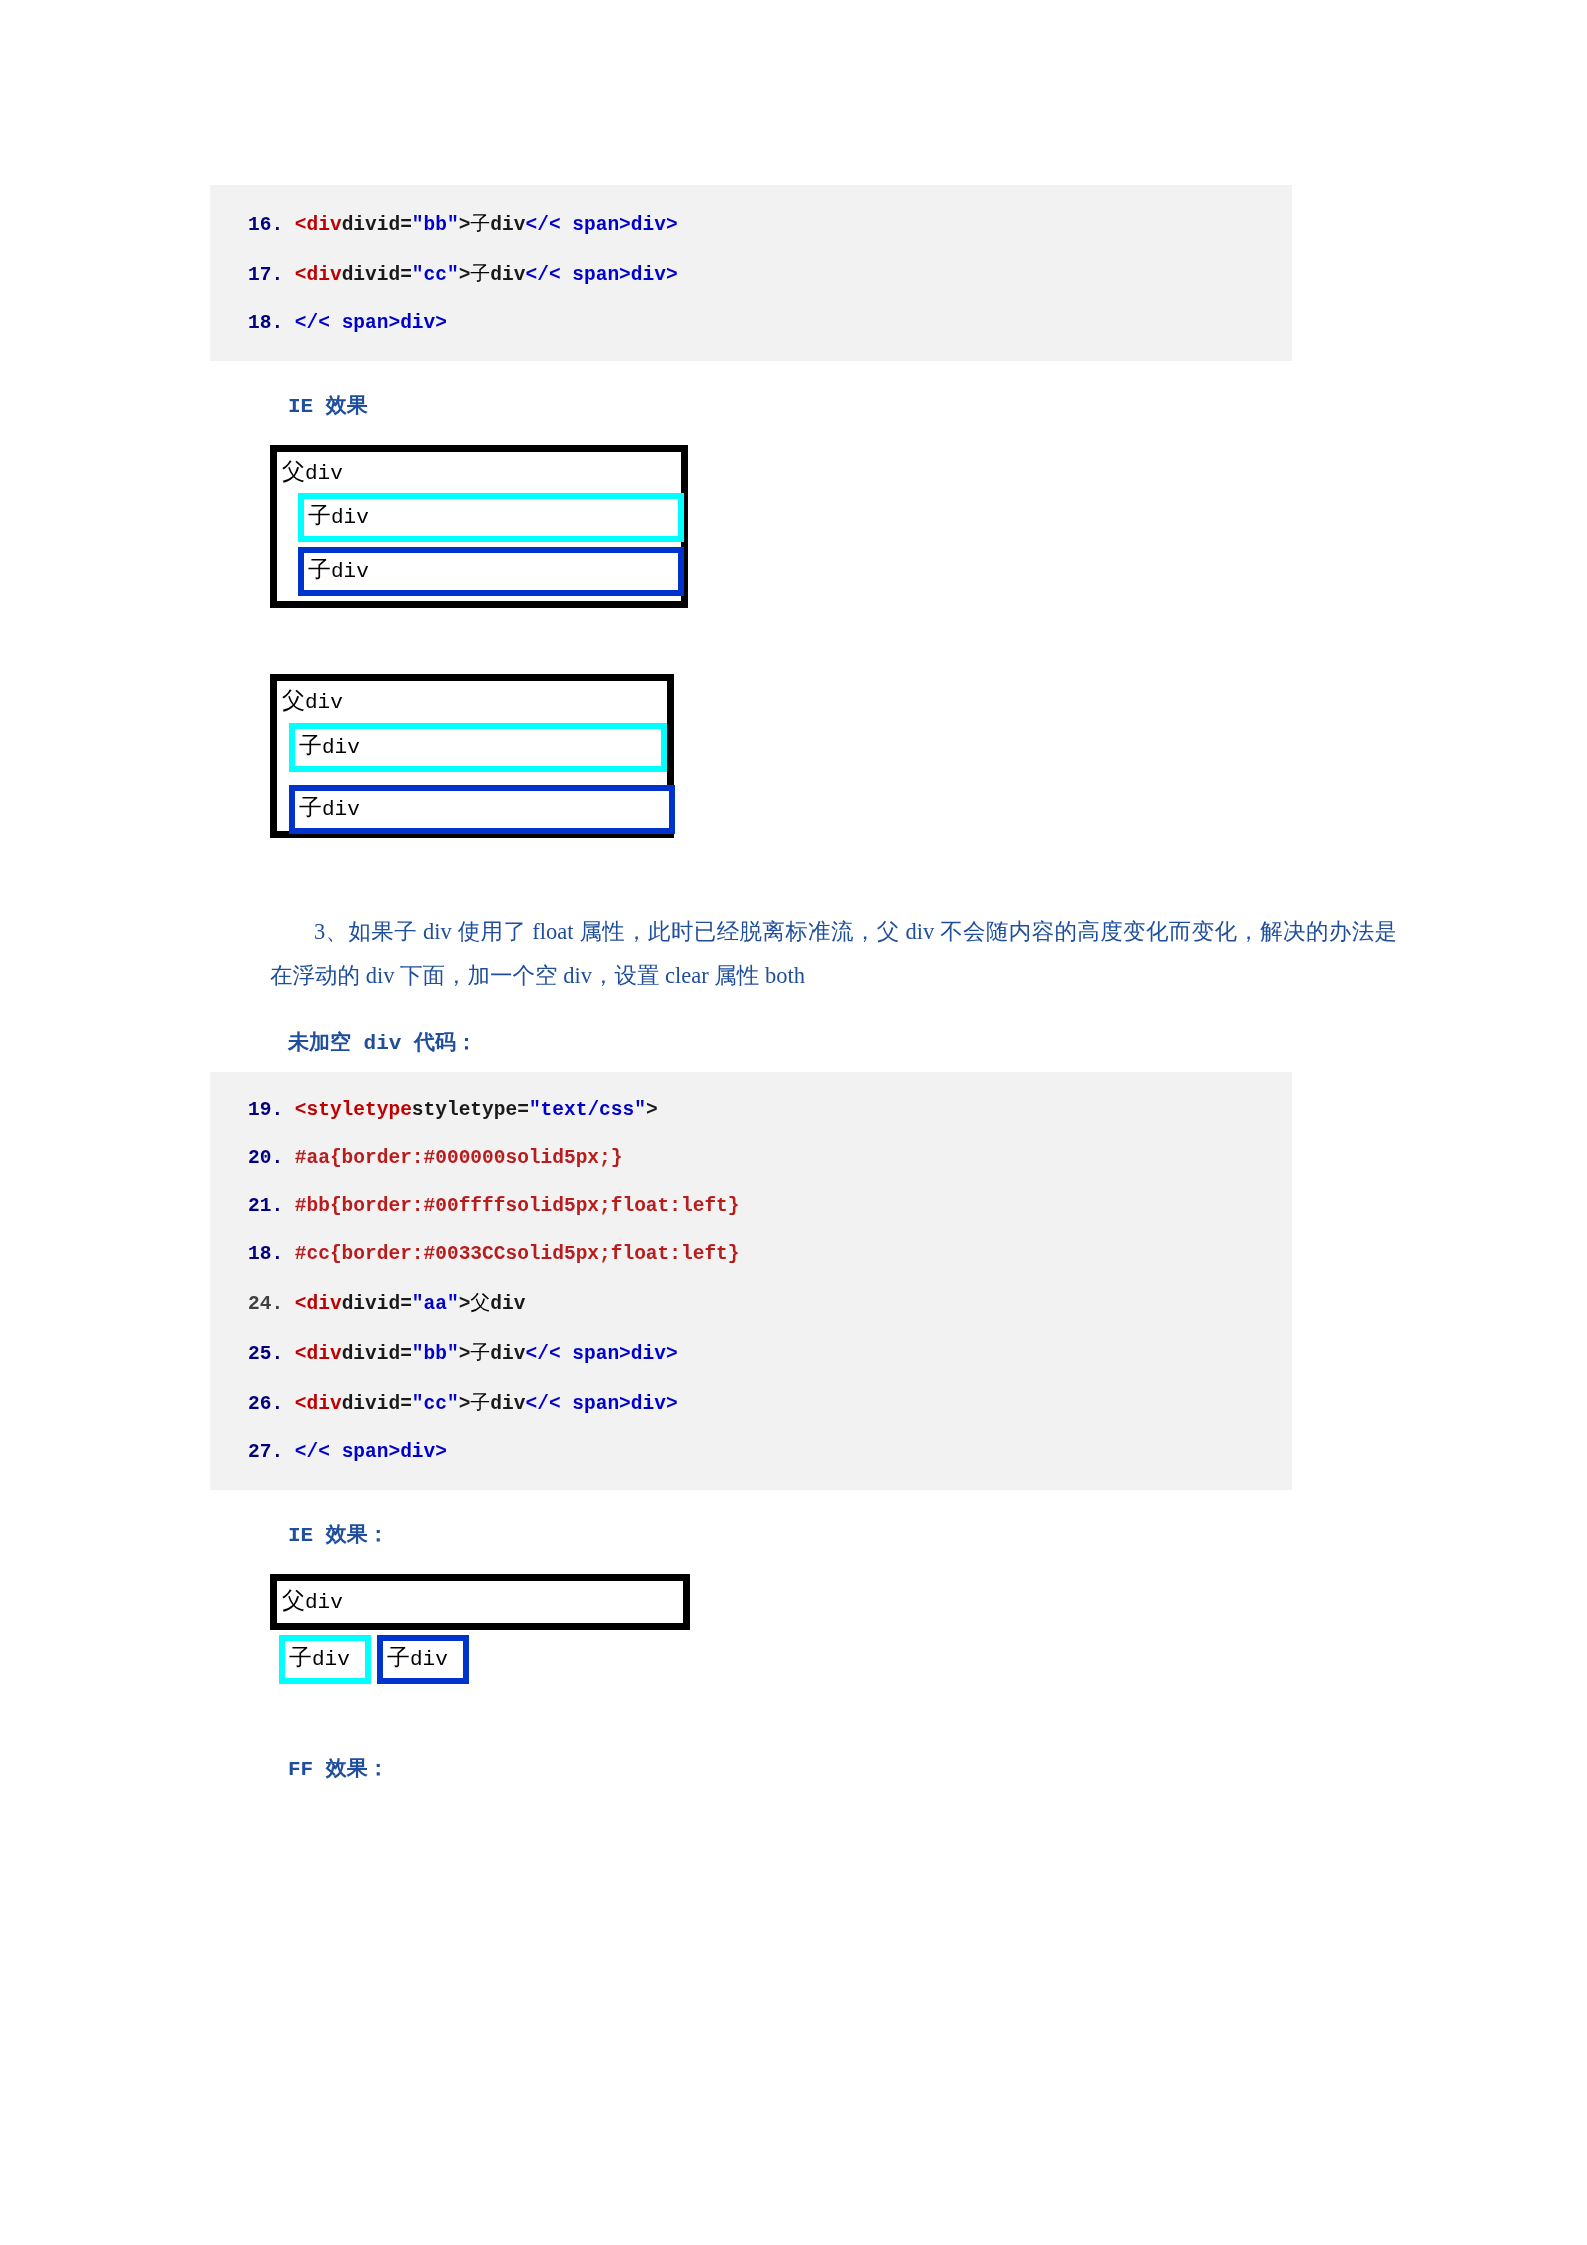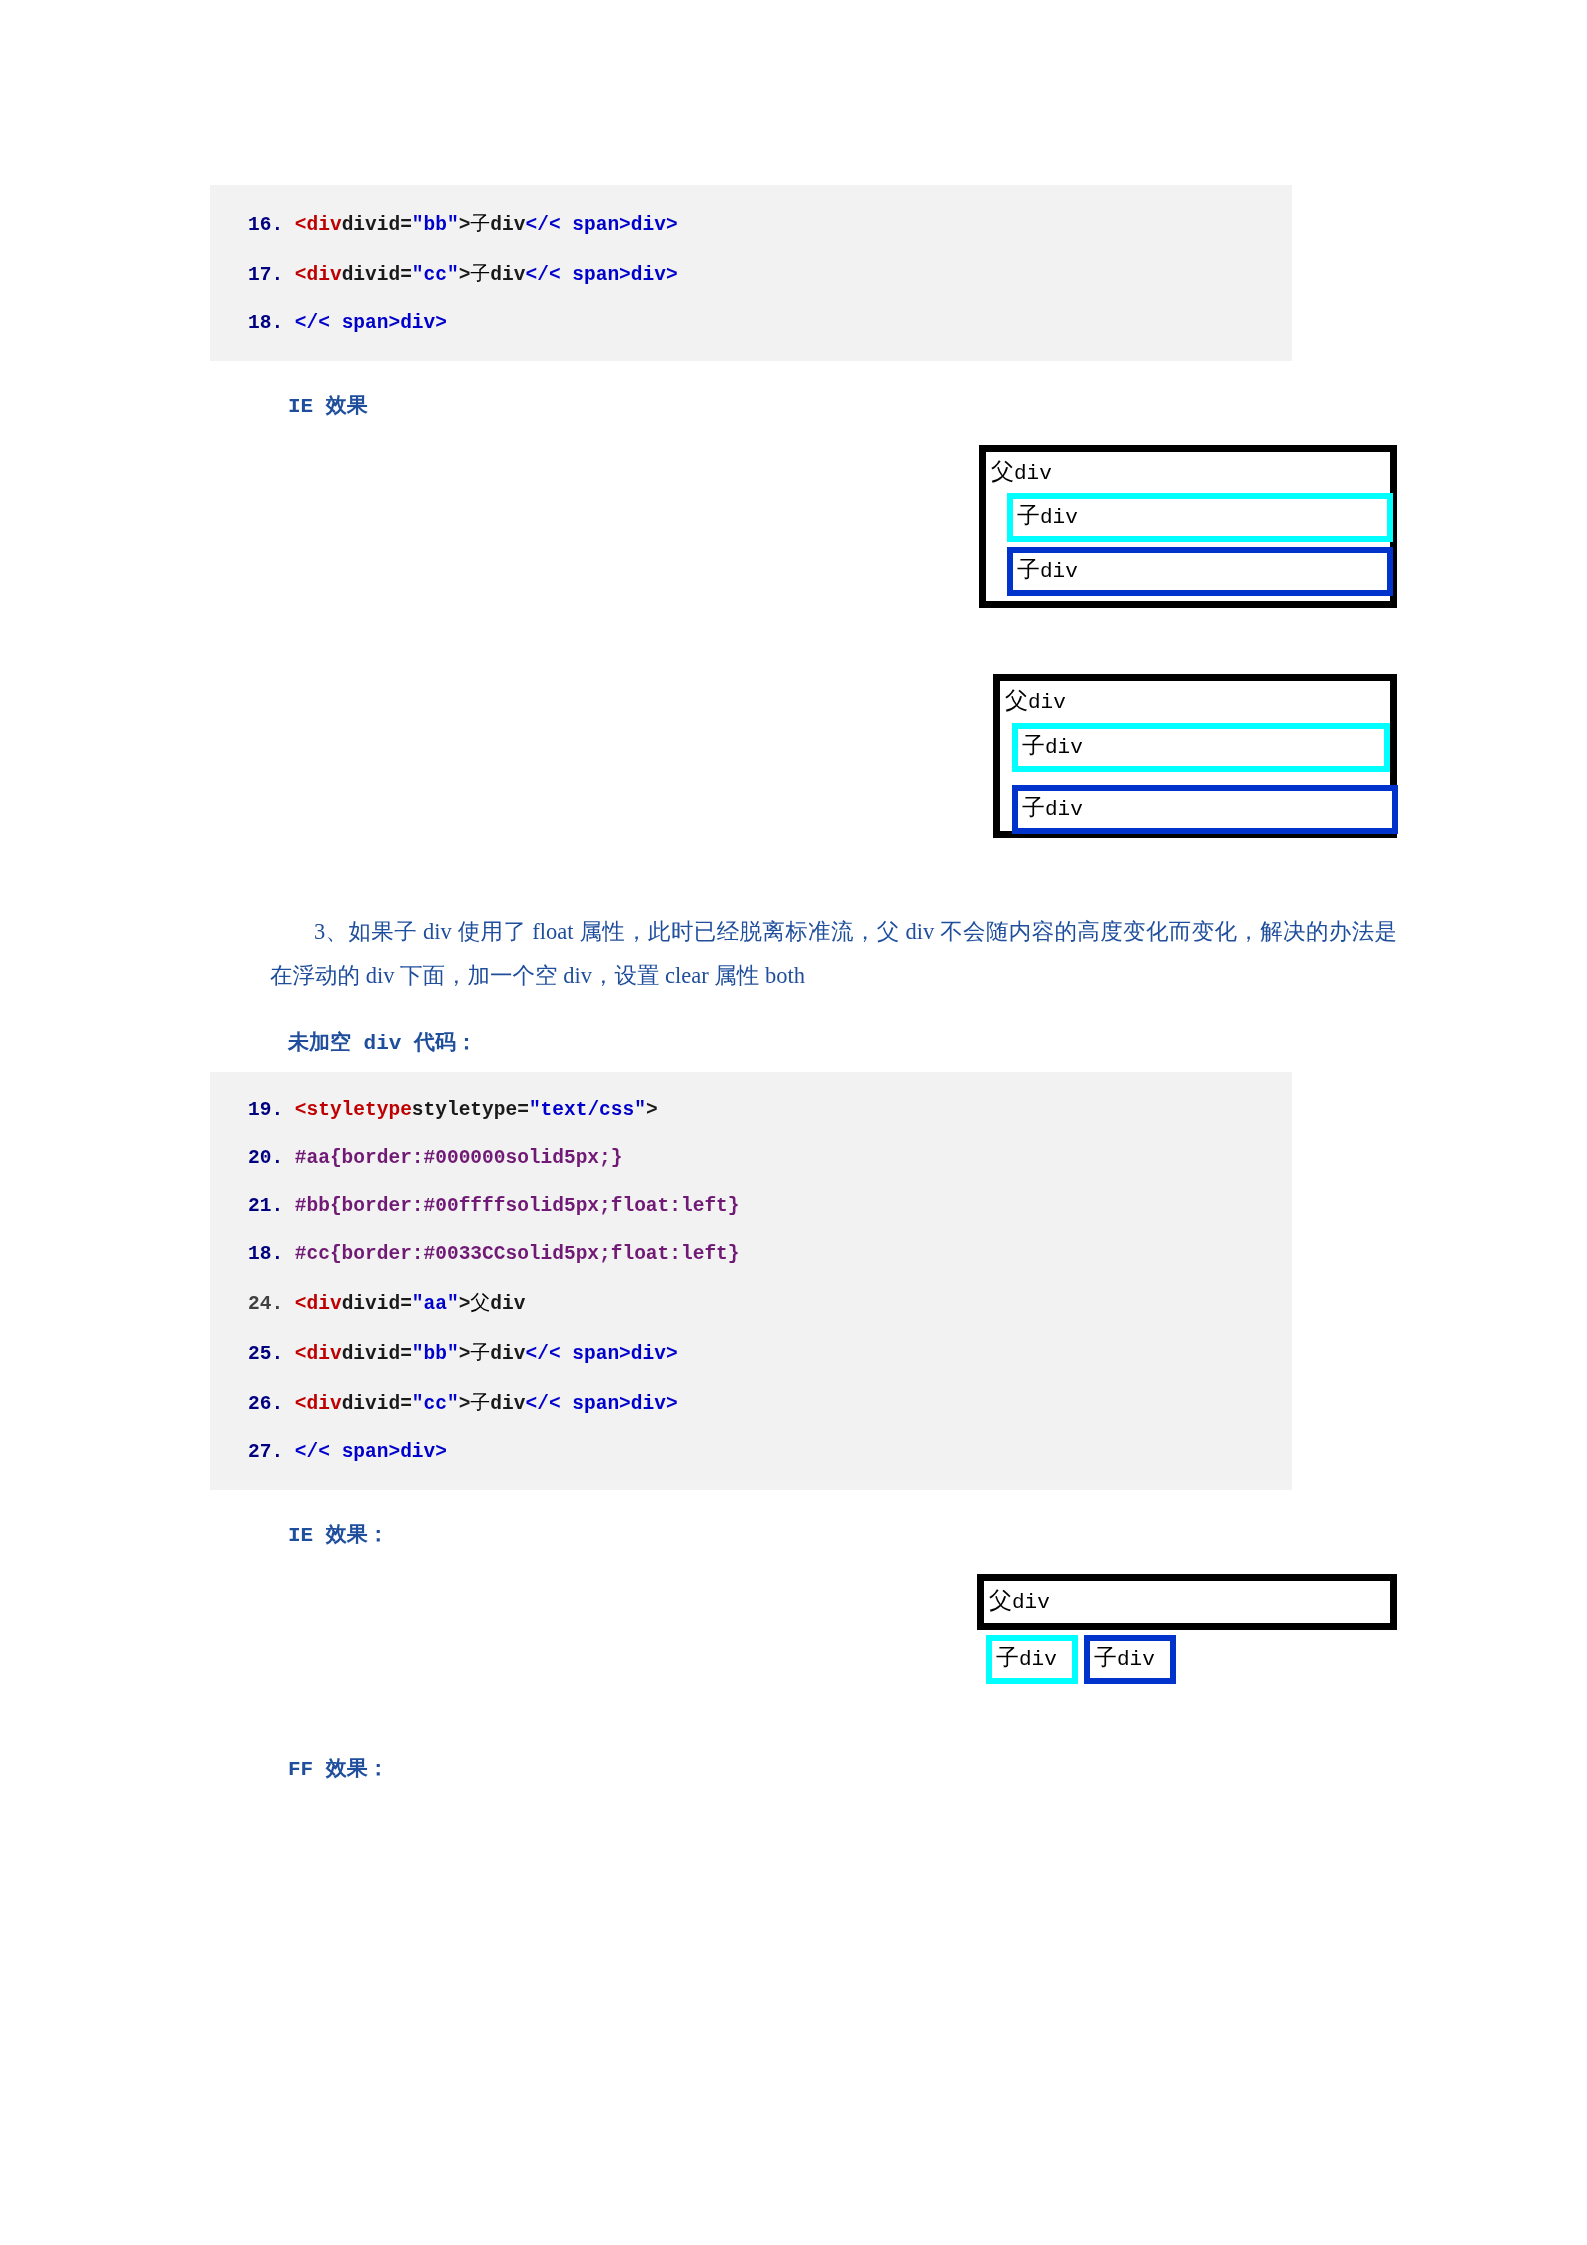--- a/index.html
+++ b/index.html
@@ -37,21 +37,21 @@
     padding-left: 38px;
     letter-spacing: 0px;
   }
   .ln { color: #000080; }
   .ln-plain { color: #404040; }
   .tag { color: #c00000; }
   .tagname { color: #1a1a1a; }
   .attrval { color: #0000cc; }
   .blue { color: #0000cc; }
   .cjk { color: #000000; font-family: "DejaVu Sans", sans-serif; font-weight: normal; font-size: 20px;}
-  .plain { color: #701a75; }
+  .plain { color: #b91c1c; }
 
   
   .caption {
     color: #1f4e9c;
     font-size: 22px;
     margin: 30px 0 0 18px;
     font-family: "Liberation Serif", serif;
   }
   .caption .mono { font-family: "Liberation Mono", monospace; font-size: 21px; font-weight: bold;}
 
@@ -61,21 +61,21 @@
     font-size: 22.5px;
     line-height: 44px;
     margin: 46px 0 0 0;
     text-align: justify;
   }
   .para .indent { display: inline-block; width: 44px; }
 
   
   .demo-wrap {
     display: flex;
-    justify-content: flex-end;
+    justify-content: flex-start;
     margin-top: 26px;
   }
   .demo-inner { }
 
   .parent-box {
     border: 7px solid #000000;
     box-sizing: border-box;
     padding: 4px 5px 5px 5px;
     background: #ffffff;
   }

